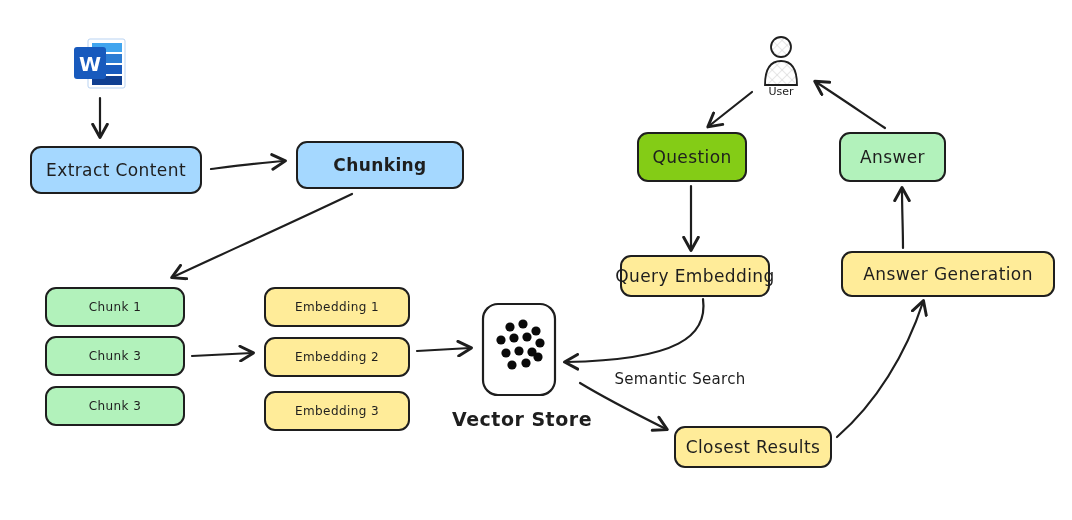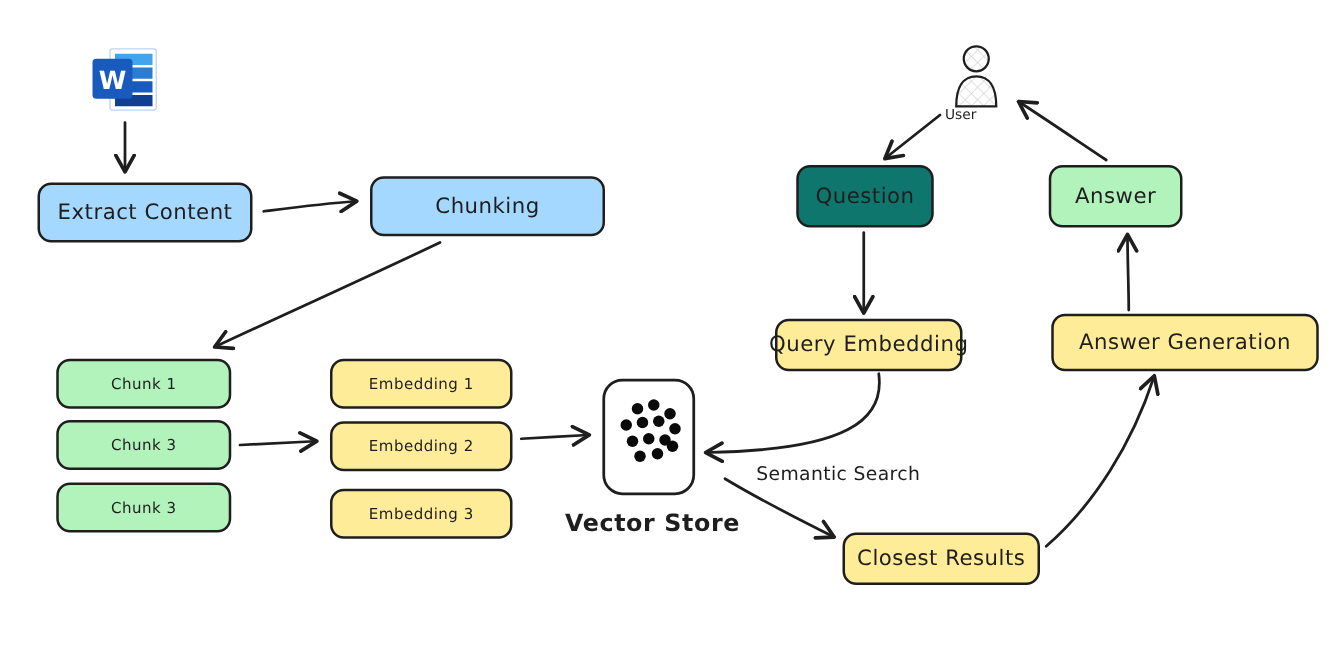--- a/index.html
+++ b/index.html
@@ -15,24 +15,24 @@
   .node{
     position:absolute;z-index:2;
     display:flex;align-items:center;justify-content:center;
     border:2.2px solid #1e1e1e;border-radius:11px;
     font-size:17px;letter-spacing:0.4px;
     box-sizing:border-box;white-space:nowrap;
   }
   .fill-blue  {background:#a5d8ff;}
   .fill-green {background:#b2f2bb;}
   .fill-yellow{background:#ffec99;}
-  .fill-pink  {background:#0f766e;text-align:center;}
+  .fill-pink  {background:#84cc16;text-align:center;}
   .small{font-size:12px;}
   .floating-label{
-    position:absolute;z-index:2;text-align:left;white-space:nowrap;
+    position:absolute;z-index:2;text-align:center;white-space:nowrap;
   }
   .vs-label{font-size:19px;letter-spacing:0.5px;font-weight:bold;}
   .ss-label{font-size:15px;letter-spacing:0.3px;}
   .user-label{font-size:11px;}
 </style>
 </head>
 <body>
 
 <div class="canvas">
 
@@ -94,21 +94,21 @@
     <g stroke="#1e1e1e" stroke-width="1.8">
       <circle cx="781" cy="47" r="10" fill="url(#crosshatch)"></circle>
       <path d="M765,85 C765,69 771,61 781,61 C791,61 797,69 797,85 Z" fill="url(#crosshatch)"></path>
     </g>
   </svg>
 
   <div class="node fill-blue" style="left:30px;top:146px;width:172px;height:48px;">
     <span>Extract Content</span>
   </div>
 
-  <div class="node fill-blue" style="left:296px;top:141px;width:188px;height:48px;">
+  <div class="node fill-blue" style="left:296px;top:141px;width:168px;height:48px;font-weight:bold;">
     <span>Chunking</span>
   </div>
 
   <div class="node fill-green small" style="left:45px;top:287px;width:140px;height:40px;">
     <span>Chunk 1</span>
   </div>
   <div class="node fill-green small" style="left:45px;top:336px;width:140px;height:40px;">
     <span>Chunk 3</span>
   </div>
   <div class="node fill-green small" style="left:45px;top:386px;width:140px;height:40px;">

